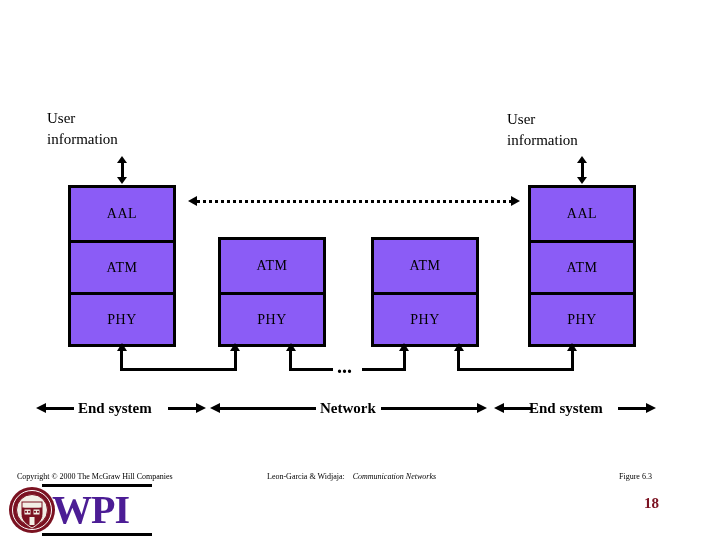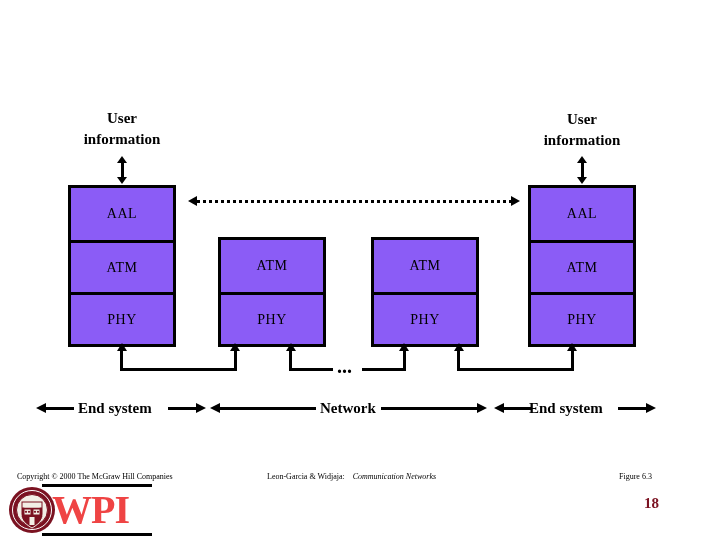--- a/index.html
+++ b/index.html
@@ -35,26 +35,24 @@
     letter-spacing: 0.5px;
     color: #000;
     background: #8b5cf6;
   }
   .layer + .layer { border-top: 3px solid #000; }
 
   
   .user-info {
     position: absolute;
     width: 150px;
-    text-align: center;
     font-size: 15px;
     line-height: 21px;
     font-family: "Liberation Serif", "DejaVu Serif", serif;
     color: #000;
-    font-weight: bold;
   }
 
   
   .vdbl { position: absolute; width: 14px; }
   .vdbl .shaft {
     position: absolute;
     left: 6px;
     top: 5px;
     bottom: 5px;
     width: 3px;
@@ -187,21 +185,21 @@
   }
   #wpi-logo .rule.top { top: 1px; }
   #wpi-logo .rule.bot { bottom: 1px; }
   #wpi-logo .wordmark {
     position: absolute;
     left: 44px; top: 4px;
     font-size: 40px;
     line-height: 46px;
     font-weight: bold;
     letter-spacing: -1px;
-    color: #ef4444;
+    color: #4c1d95;
     font-family: "Liberation Serif", "DejaVu Serif", serif;
   }
   #wpi-logo .seal { position: absolute; left: 0; top: 3px; width: 48px; height: 48px; }
 </style>
 </head>
 <body>
 
 <div id="slide">
 
   <div class="user-info" style="left: 47px; top: 108px;">

